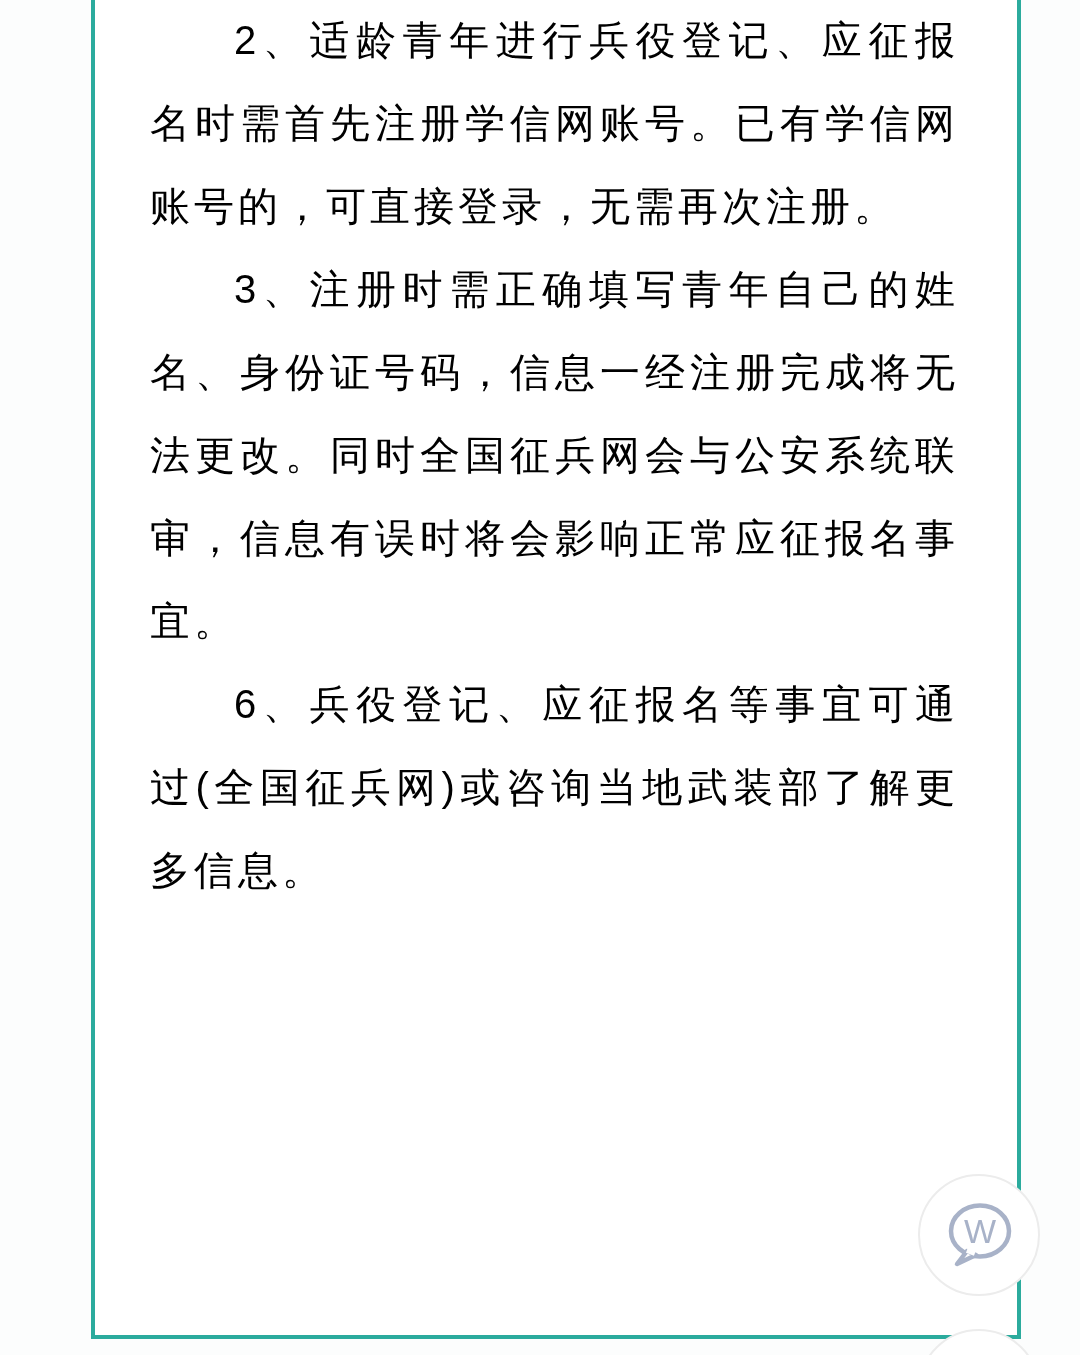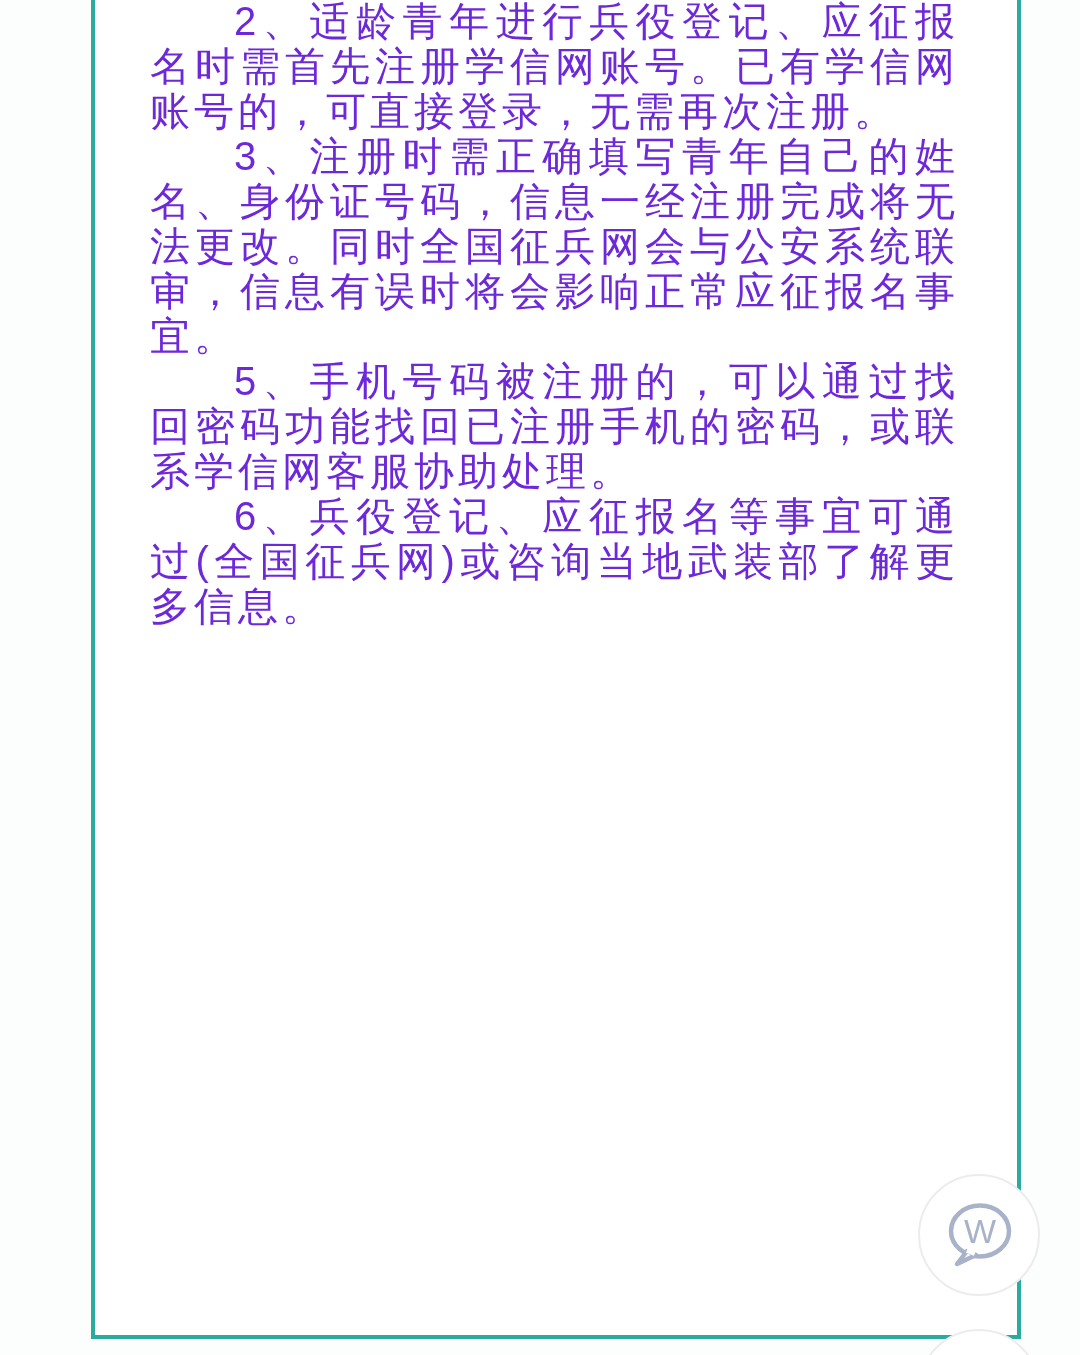--- a/index.html
+++ b/index.html
@@ -29,23 +29,23 @@
     background: #ffffff;
     z-index: 1;
   }
   .frame-inner {
     box-sizing: border-box;
     padding: 25px 58px 0 55px;
   }
   .frame-inner p {
     margin: 0;
     font-size: 40px;
-    line-height: 45px;
+    line-height: 83px;
     letter-spacing: 4px;
-    color: #6d28d9;
+    color: #000000;
     text-align: justify;
     text-justify: inter-character;
     text-indent: 84px;
     word-break: break-all;
   }
   
   .float-btn {
     position: absolute;
     width: 122px;
     height: 122px;
@@ -67,21 +67,20 @@
 </head>
 <body>
 
 <div class="stage">
 
   <div class="frame">
     <div class="frame-inner">
 
     <p>2、适龄青年进行兵役登记、应征报名时需首先注册学信网账号。已有学信网账号的，可直接登录，无需再次注册。</p>
         <p>3、注册时需正确填写青年自己的姓名、身份证号码，信息一经注册完成将无法更改。同时全国征兵网会与公安系统联审，信息有误时将会影响正常应征报名事宜。</p>
-        <p>5、手机号码被注册的，可以通过找回密码功能找回已注册手机的密码，或联系学信网客服协助处理。</p>
         <p>6、兵役登记、应征报名等事宜可通过(全国征兵网)或咨询当地武装部了解更多信息。</p>
       </div>
   </div>
 
   <button class="float-btn primary">
     <svg class="wicon" width="68" height="68" viewBox="0 0 68 68" fill="none" xmlns="http://www.w3.org/2000/svg">
       <ellipse cx="35" cy="30" rx="29" ry="25.5" stroke="#a8b2c8" stroke-width="4.5" fill="#ffffff"></ellipse>
       <path d="M22 50 L12 63 L31 54 Z" fill="#ffffff" stroke="#a8b2c8" stroke-width="4.5" stroke-linejoin="round"></path>
       <path d="M22 49 L30 52 Z" fill="#ffffff" stroke="#ffffff" stroke-width="6"></path>
       <text x="35" y="42" text-anchor="middle" font-family="Liberation Sans, sans-serif" font-size="34" fill="#a8b2c8">W</text>

